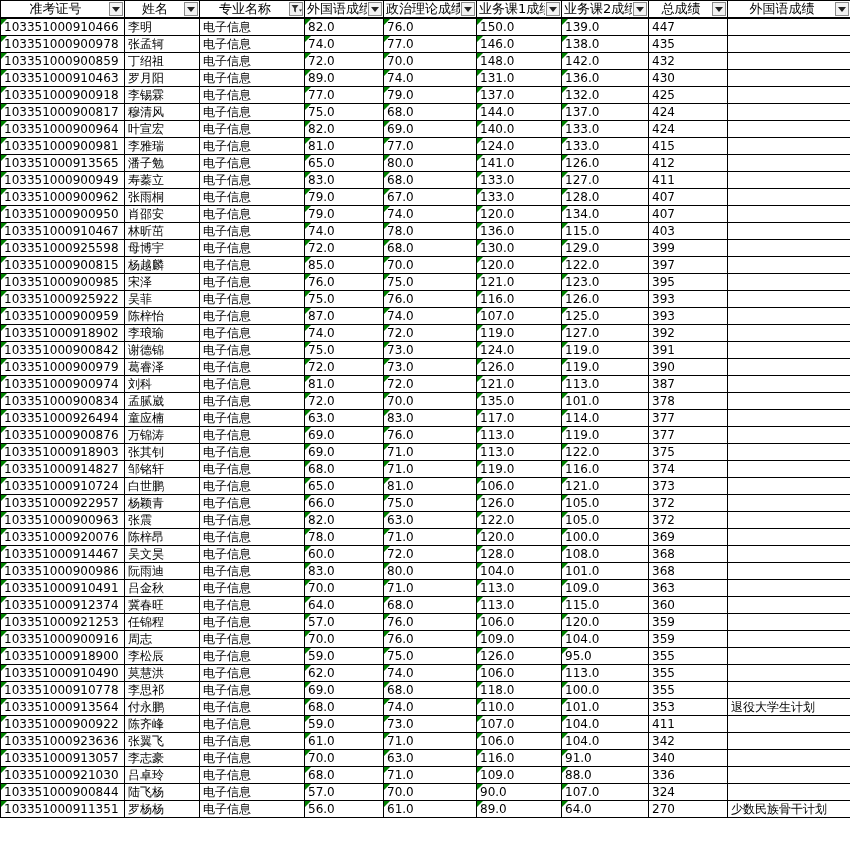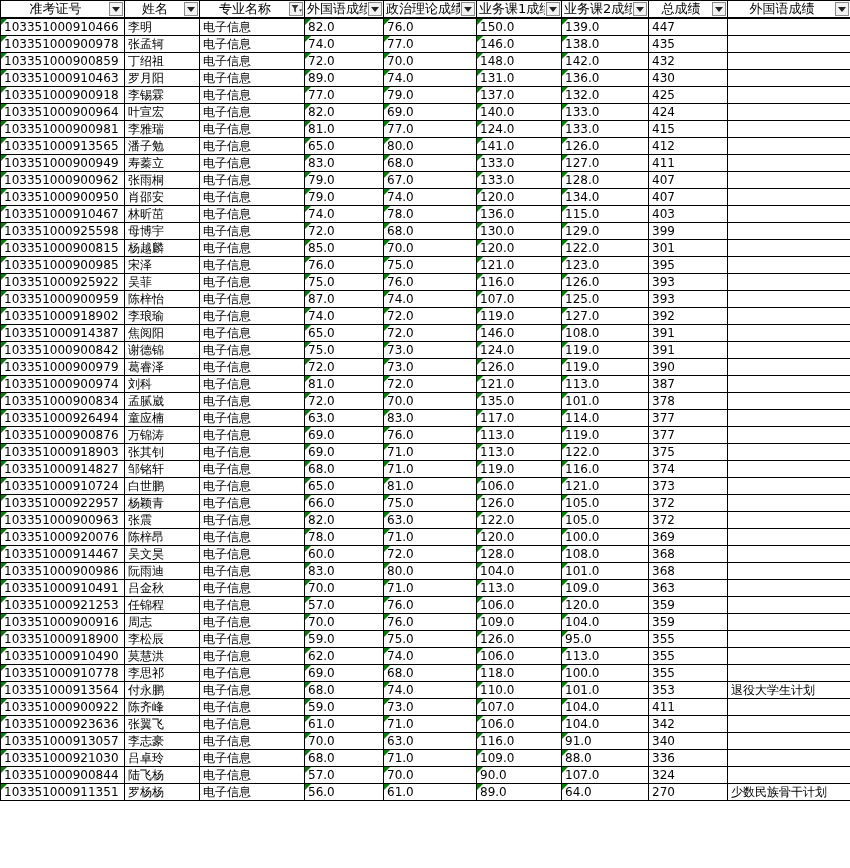--- a/index.html
+++ b/index.html
@@ -149,20 +149,31 @@
           <td>李锡霖</td>
           <td>电子信息</td>
           <td><span class="tri"></span>77.0</td>
           <td><span class="tri"></span>79.0</td>
           <td><span class="tri"></span>137.0</td>
           <td><span class="tri"></span>132.0</td>
           <td>425</td>
           <td></td>
         </tr>
         <tr>
+          <td><span class="tri"></span>103351000900817</td>
+          <td>穆清风</td>
+          <td>电子信息</td>
+          <td><span class="tri"></span>75.0</td>
+          <td><span class="tri"></span>68.0</td>
+          <td><span class="tri"></span>144.0</td>
+          <td><span class="tri"></span>137.0</td>
+          <td>424</td>
+          <td></td>
+        </tr>
+        <tr>
           <td><span class="tri"></span>103351000900964</td>
           <td>叶宣宏</td>
           <td>电子信息</td>
           <td><span class="tri"></span>82.0</td>
           <td><span class="tri"></span>69.0</td>
           <td><span class="tri"></span>140.0</td>
           <td><span class="tri"></span>133.0</td>
           <td>424</td>
           <td></td>
         </tr>
@@ -244,21 +255,21 @@
           <td></td>
         </tr>
         <tr>
           <td><span class="tri"></span>103351000900815</td>
           <td>杨越麟</td>
           <td>电子信息</td>
           <td><span class="tri"></span>85.0</td>
           <td><span class="tri"></span>70.0</td>
           <td><span class="tri"></span>120.0</td>
           <td><span class="tri"></span>122.0</td>
-          <td>301</td>
+          <td>397</td>
           <td></td>
         </tr>
         <tr>
           <td><span class="tri"></span>103351000900985</td>
           <td>宋泽</td>
           <td>电子信息</td>
           <td><span class="tri"></span>76.0</td>
           <td><span class="tri"></span>75.0</td>
           <td><span class="tri"></span>121.0</td>
           <td><span class="tri"></span>123.0</td>
@@ -292,31 +303,20 @@
           <td>李琅瑜</td>
           <td>电子信息</td>
           <td><span class="tri"></span>74.0</td>
           <td><span class="tri"></span>72.0</td>
           <td><span class="tri"></span>119.0</td>
           <td><span class="tri"></span>127.0</td>
           <td>392</td>
           <td></td>
         </tr>
         <tr>
-          <td><span class="tri"></span>103351000914387</td>
-          <td>焦阅阳</td>
-          <td>电子信息</td>
-          <td><span class="tri"></span>65.0</td>
-          <td><span class="tri"></span>72.0</td>
-          <td><span class="tri"></span>146.0</td>
-          <td><span class="tri"></span>108.0</td>
-          <td>391</td>
-          <td></td>
-        </tr>
-        <tr>
           <td><span class="tri"></span>103351000900842</td>
           <td>谢德锦</td>
           <td>电子信息</td>
           <td><span class="tri"></span>75.0</td>
           <td><span class="tri"></span>73.0</td>
           <td><span class="tri"></span>124.0</td>
           <td><span class="tri"></span>119.0</td>
           <td>391</td>
           <td></td>
         </tr>
@@ -465,20 +465,31 @@
         </tr>
         <tr>
           <td><span class="tri"></span>103351000910491</td>
           <td>吕金秋</td>
           <td>电子信息</td>
           <td><span class="tri"></span>70.0</td>
           <td><span class="tri"></span>71.0</td>
           <td><span class="tri"></span>113.0</td>
           <td><span class="tri"></span>109.0</td>
           <td>363</td>
+          <td></td>
+        </tr>
+        <tr>
+          <td><span class="tri"></span>103351000912374</td>
+          <td>冀春旺</td>
+          <td>电子信息</td>
+          <td><span class="tri"></span>64.0</td>
+          <td><span class="tri"></span>68.0</td>
+          <td><span class="tri"></span>113.0</td>
+          <td><span class="tri"></span>115.0</td>
+          <td>360</td>
           <td></td>
         </tr>
         <tr>
           <td><span class="tri"></span>103351000921253</td>
           <td>任锦程</td>
           <td>电子信息</td>
           <td><span class="tri"></span>57.0</td>
           <td><span class="tri"></span>76.0</td>
           <td><span class="tri"></span>106.0</td>
           <td><span class="tri"></span>120.0</td>

